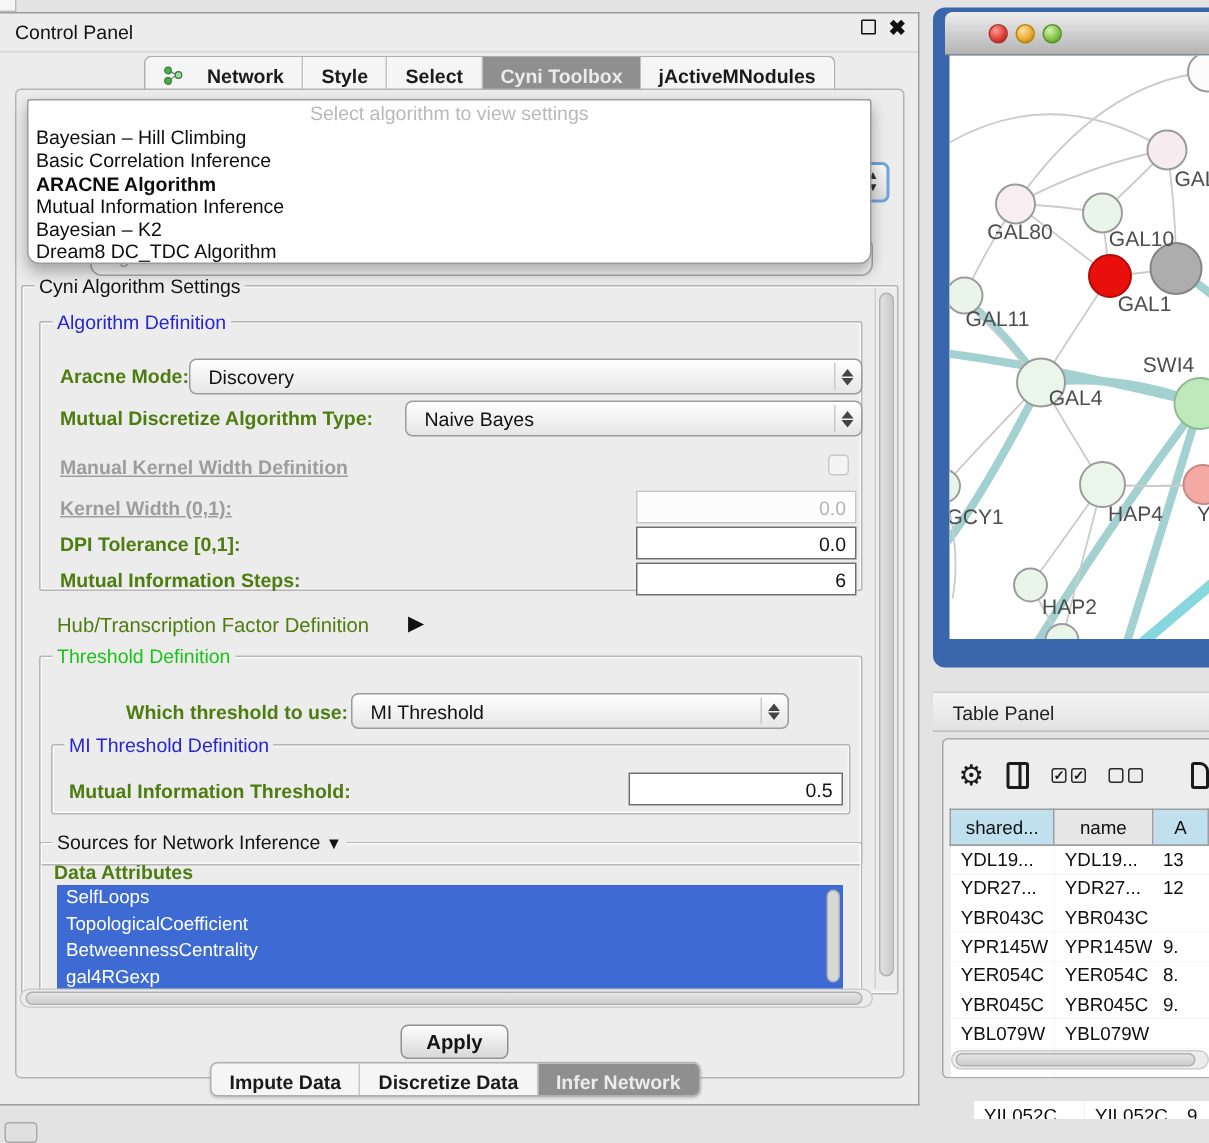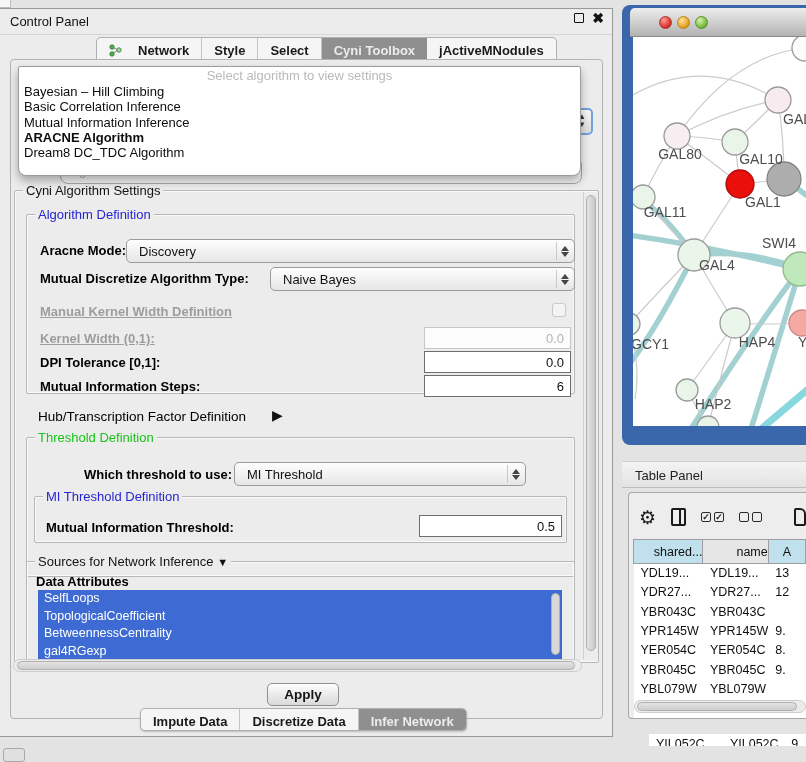--- a/index.html
+++ b/index.html
@@ -39,21 +39,21 @@
   .popup .prompt { text-align:center; color:#b9b9b9; font-size:13px; height:16px; line-height:16px; }
   .popup .item { font-size:13px; color:#0d0d0d; height:15.3px; line-height:15.3px; padding-left:5px; white-space:nowrap; }
   .popup .item.bold { font-weight:bold; }
 
   
   .group { position:absolute; border:1px solid #b7b7b7; border-radius:2px; box-shadow:inset 0 0 0 1px rgba(255,255,255,.7); }
   .group > .gtitle { position:absolute; top:-8px; left:8px; background:#ececec; padding:0 3px; font-size:13px; color:#141414; white-space:nowrap; }
   .gtitle.blue { color:#2525d2; }
   .gtitle.green { color:#17c417; }
 
-  .lbl { position:absolute; font-size:13px; font-weight:bold; color:#000000; white-space:nowrap; }
+  .lbl { position:absolute; font-size:13px; font-weight:bold; color:#4d7c0f; white-space:nowrap; }
   .lbl.dis { color:#9d9d9d;text-decoration:underline; }
   .plain { font-weight:normal; }
 
   
   .combo { position:absolute; height:24px; border:1px solid #9b9b9b; border-radius:5px; background:linear-gradient(#fefefe,#e6e6e6); font-size:13px; color:#111;
            display:flex; align-items:center; padding-left:12px; }
   .combo .spin { position:absolute; right:2px; top:2px; bottom:2px; width:16px; border-left:1px solid #c9c9c9; display:flex; flex-direction:column; align-items:center; justify-content:center; gap:1px; }
   .tri-up { width:0; height:0; border-left:4px solid transparent; border-right:4px solid transparent; border-bottom:5px solid #444; }
   .tri-dn { width:0; height:0; border-left:4px solid transparent; border-right:4px solid transparent; border-top:5px solid #444; }
 
@@ -89,21 +89,21 @@
   .tablewin { position:absolute; left:628px; top:492px; width:178px; height:227px; background:#ededed; border:1px solid #a8a8a8; border-radius:4px 0 0 4px; border-right:none; }
   .tp-toolbar { position:absolute; left:0; top:8px; width:100%; height:32px; display:flex; align-items:center; gap:15px; padding-left:10px; }
   .gear { font-size:19px; color:#1a1a1a; line-height:19px; }
   .cols-icon { width:18px; height:18px; border:2px solid #1a1a1a; border-radius:2px; position:relative; }
   .cols-icon::after { content:""; position:absolute; left:6px; top:0; bottom:0; width:2px; background:#1a1a1a; }
   .cbpair { display:flex; gap:3px; }
   .cbx { width:10px; height:10px; border:1.5px solid #2a2a2a; border-radius:2px; font-size:9px; line-height:9px; text-align:center; color:#1a1a1a; font-weight:bold; }
   .page-icon { width:14px; height:18px; border:2px solid #1a1a1a; border-radius:2px 6px 2px 2px; }
 
   table.dtable { position:absolute; left:4px; top:46px; border-collapse:collapse; font-size:12.5px; color:#101010; table-layout:fixed; }
-  .dtable th { height:24px; font-weight:normal; font-size:12.5px; border:1px solid #9e9e9e; text-align:right; overflow:hidden; white-space:nowrap; }
+  .dtable th { height:24px; font-weight:normal; font-size:12.5px; border:1px solid #9e9e9e; text-align:center; overflow:hidden; white-space:nowrap; }
   .dtable th.blue { background:#bfe0ec; }
   .dtable th.gray { background:#e6e6e6; }
   .dtable td { height:19.3px; background:#ffffff; padding-left:7px; white-space:nowrap; overflow:hidden; }
   .rowclip { position:absolute; left:20px; top:241px; width:191px; height:12px; overflow:hidden; }
 
   
   .corner-notch { position:absolute; left:0; top:0; width:11px; height:8px; background:#f6f6f6; border-right:1px solid #bbb; border-bottom:1px solid #bbb; }
   .float-btn { position:absolute; left:3px; top:748px; width:22px; height:14px; background:#e0e0e0; border:1px solid #a9a9a9; border-radius:3px; }
 </style>
 </head>
@@ -151,22 +151,23 @@
 
     <div class="frag-combo-spin">
       <div class="arrows">▲<br>▼</div>
     </div>
     <div class="frag-field">gal-filtered sif default node</div>
 
     <div class="popup">
       <div class="prompt">Select algorithm to view settings</div>
       <div class="item">Bayesian – Hill Climbing</div>
       <div class="item">Basic Correlation Inference</div>
+      <div class="item bold">ARACNE Algorithm</div>
       <div class="item">Mutual Information Inference</div>
-      <div class="item bold">ARACNE Algorithm</div>
+      <div class="item">Bayesian – K2</div>
       <div class="item">Dream8 DC_TDC Algorithm</div>
     </div>
 
     <div class="group" style="left:14px; top:181px; width:585px; height:473px;">
       <span class="gtitle">Cyni Algorithm Settings</span>
     </div>
     <div class="vsb" style="left:583px; top:183px; height:467px;">
       <div class="thumb" style="top:3px; height:456px;"></div>
     </div>
 

